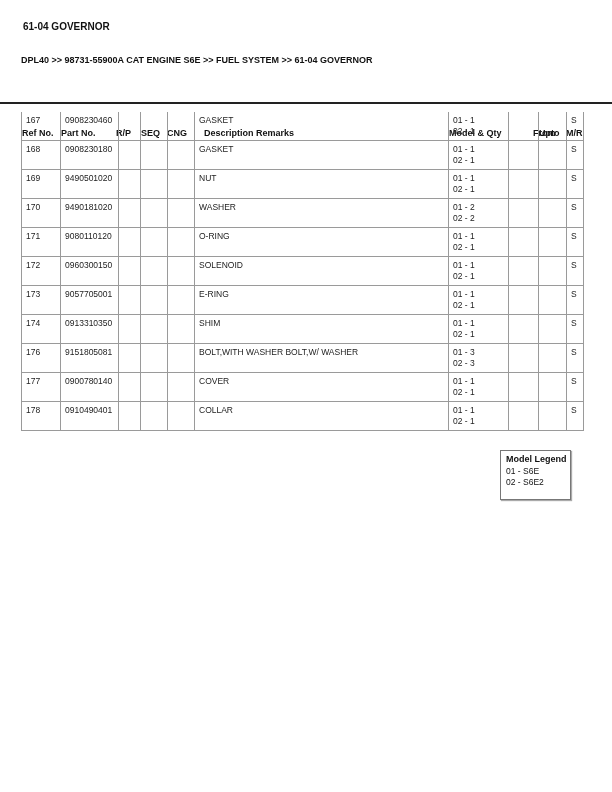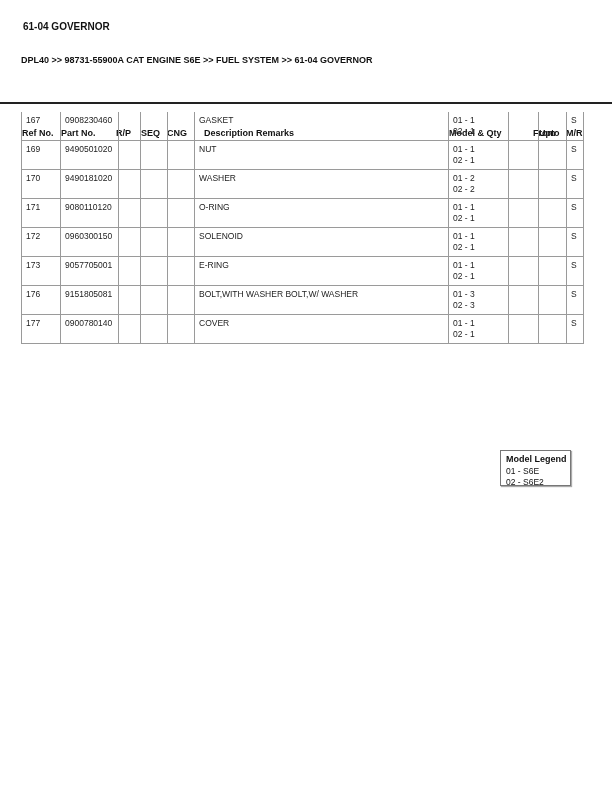--- a/index.html
+++ b/index.html
@@ -8,21 +8,21 @@
   .title { position:absolute; left:23px; top:21px; font-size:10px; font-weight:bold; }
   .crumb { position:absolute; left:21px; top:43px; font-size:9px; font-weight:bold;margin-top:12px; }
   .hdr { position:absolute; top:88px; font-size:9px; font-weight:bold; white-space:nowrap;margin-top:40px; }
   .hline { position:absolute; left:0; top:102px; width:612px; height:2px; background:#222; }
   table.parts { position:absolute; left:21px; top:112px; border-collapse:collapse;
                 table-layout:fixed; width:562px; }
   table.parts td { border:1px solid #9a9a9a; height:25px; padding:3px 0 0 4px;
                    vertical-align:top; font-size:8.5px; line-height:11px; color:#222;
                    overflow:hidden; }
   table.parts tr:first-child td { border-top:none; }
-  .legend { position:absolute; left:500px; top:450px; width:71px; height:36px;
+  .legend { position:absolute; left:500px; top:450px; width:71px; height:50px;
             border:1px solid #777; box-shadow:1px 1px 1px #aaa; padding:3px 0 0 5px;
             box-sizing:border-box; font-size:8.5px; line-height:11px; }
   .legend .lt { font-weight:bold; font-size:9px; margin-bottom:1px; }
   .mq div { white-space:nowrap; }
 </style>
 </head>
 <body>
 
 <div class="title">61-04 GOVERNOR</div>
 <div class="crumb">DPL40 &gt;&gt; 98731-55900A CAT ENGINE S6E &gt;&gt; FUEL SYSTEM &gt;&gt; 61-04 GOVERNOR</div>
@@ -63,20 +63,35 @@
         <td>GASKET</td>
         <td class="mq">
           <div>01 - 1</div>
           <div>02 - 1</div>
         </td>
         <td></td>
         <td></td>
         <td>S</td>
       </tr>
       <tr>
+        <td>168</td>
+        <td>0908230180</td>
+        <td></td>
+        <td></td>
+        <td></td>
+        <td>GASKET</td>
+        <td class="mq">
+          <div>01 - 1</div>
+          <div>02 - 1</div>
+        </td>
+        <td></td>
+        <td></td>
+        <td>S</td>
+      </tr>
+      <tr>
         <td>169</td>
         <td>9490501020</td>
         <td></td>
         <td></td>
         <td></td>
         <td>NUT</td>
         <td class="mq">
           <div>01 - 1</div>
           <div>02 - 1</div>
         </td>
@@ -138,20 +153,35 @@
         <td>E-RING</td>
         <td class="mq">
           <div>01 - 1</div>
           <div>02 - 1</div>
         </td>
         <td></td>
         <td></td>
         <td>S</td>
       </tr>
       <tr>
+        <td>174</td>
+        <td>0913310350</td>
+        <td></td>
+        <td></td>
+        <td></td>
+        <td>SHIM</td>
+        <td class="mq">
+          <div>01 - 1</div>
+          <div>02 - 1</div>
+        </td>
+        <td></td>
+        <td></td>
+        <td>S</td>
+      </tr>
+      <tr>
         <td>176</td>
         <td>9151805081</td>
         <td></td>
         <td></td>
         <td></td>
         <td>BOLT,WITH WASHER BOLT,W/ WASHER</td>
         <td class="mq">
           <div>01 - 3</div>
           <div>02 - 3</div>
         </td>
@@ -159,20 +189,35 @@
         <td></td>
         <td>S</td>
       </tr>
       <tr>
         <td>177</td>
         <td>0900780140</td>
         <td></td>
         <td></td>
         <td></td>
         <td>COVER</td>
+        <td class="mq">
+          <div>01 - 1</div>
+          <div>02 - 1</div>
+        </td>
+        <td></td>
+        <td></td>
+        <td>S</td>
+      </tr>
+      <tr>
+        <td>178</td>
+        <td>0910490401</td>
+        <td></td>
+        <td></td>
+        <td></td>
+        <td>COLLAR</td>
         <td class="mq">
           <div>01 - 1</div>
           <div>02 - 1</div>
         </td>
         <td></td>
         <td></td>
         <td>S</td>
       </tr>
     </tbody>
 </table>

